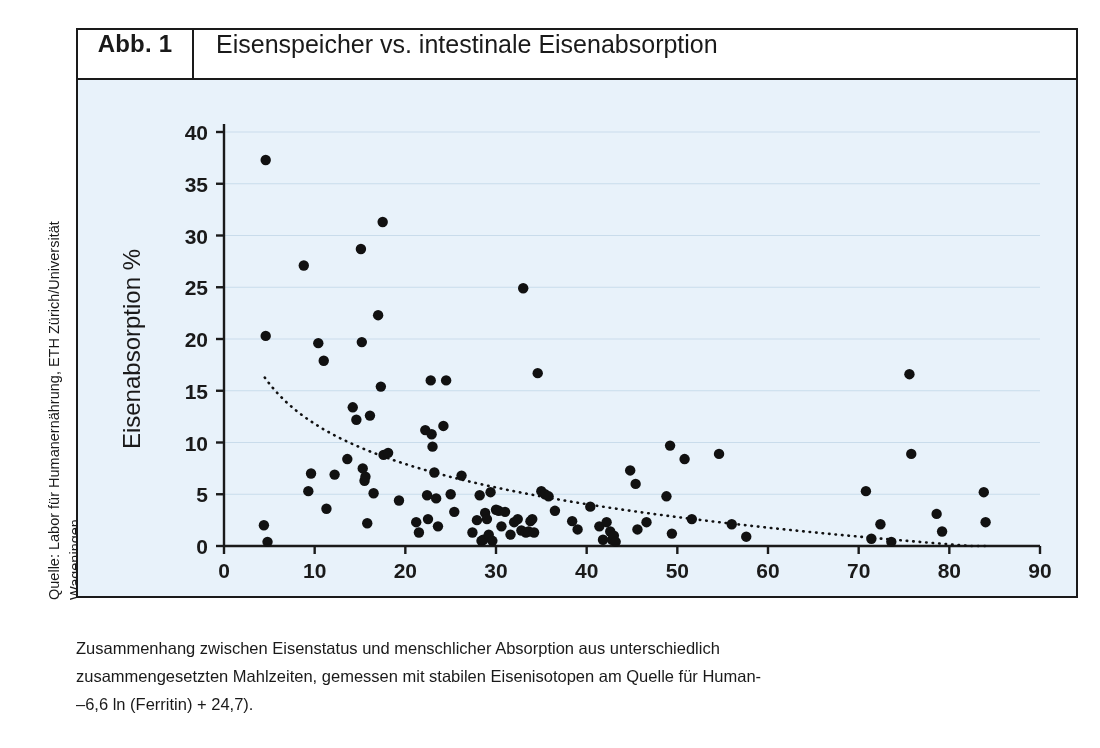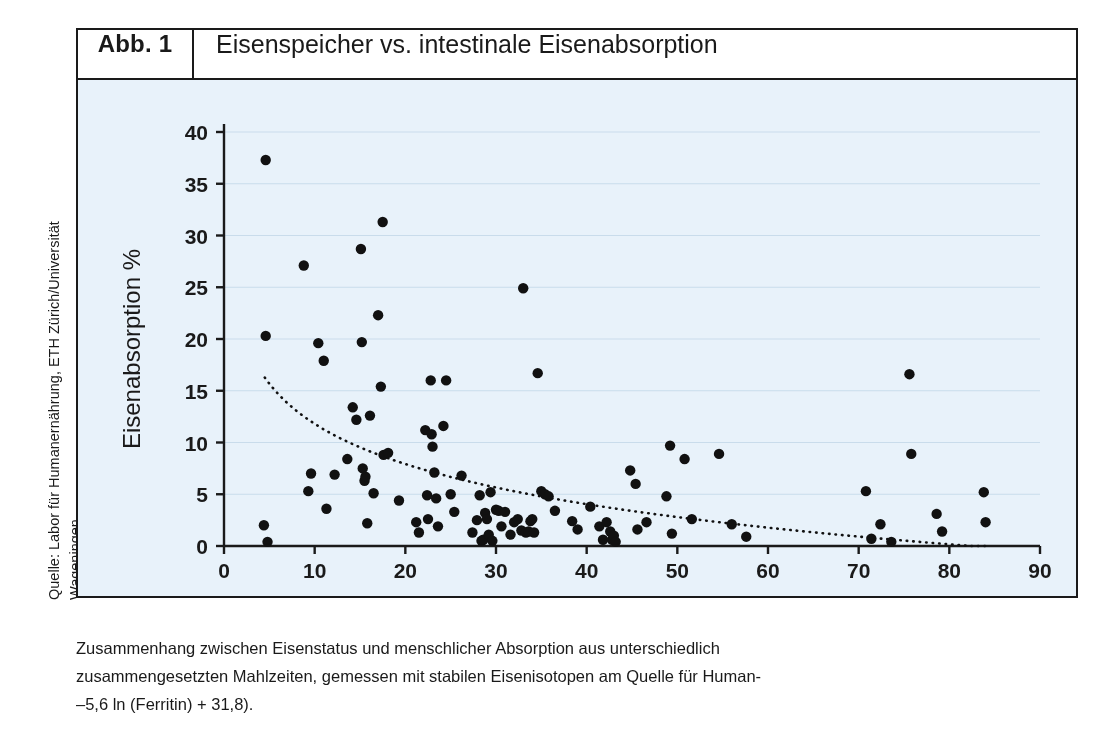--- a/index.html
+++ b/index.html
@@ -301,14 +301,14 @@
         </g>
       <text id="ylabel-text" x="0" y="0" font-family="Liberation Sans, sans-serif" font-size="24" fill="#1a1a1a" transform="translate(62,255) rotate(-90)" text-anchor="middle">Eisenabsorption %</text>
       <text id="xlabel-text" x="554" y="528" font-family="Liberation Sans, sans-serif" font-size="24" fill="#1a1a1a" text-anchor="middle">Serum-Ferritin (µg/l)</text>
     </svg>
   </div>
 </div>
 
 <div id="caption">
   <div>Zusammenhang zwischen Eisenstatus und menschlicher Absorption aus unterschiedlich</div>
   <div>zusammengesetzten Mahlzeiten, gemessen mit stabilen Eisenisotopen am Quelle für Human-</div>
-  <div>–5,6 ln (Ferritin) + 31,8).</div>
+  <div>–6,6 ln (Ferritin) + 24,7).</div>
 </div>
 
 </body></html>

